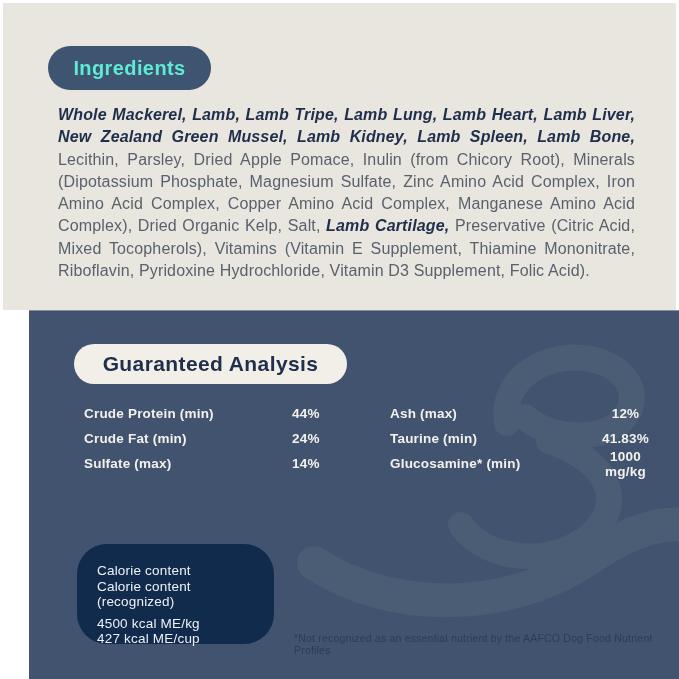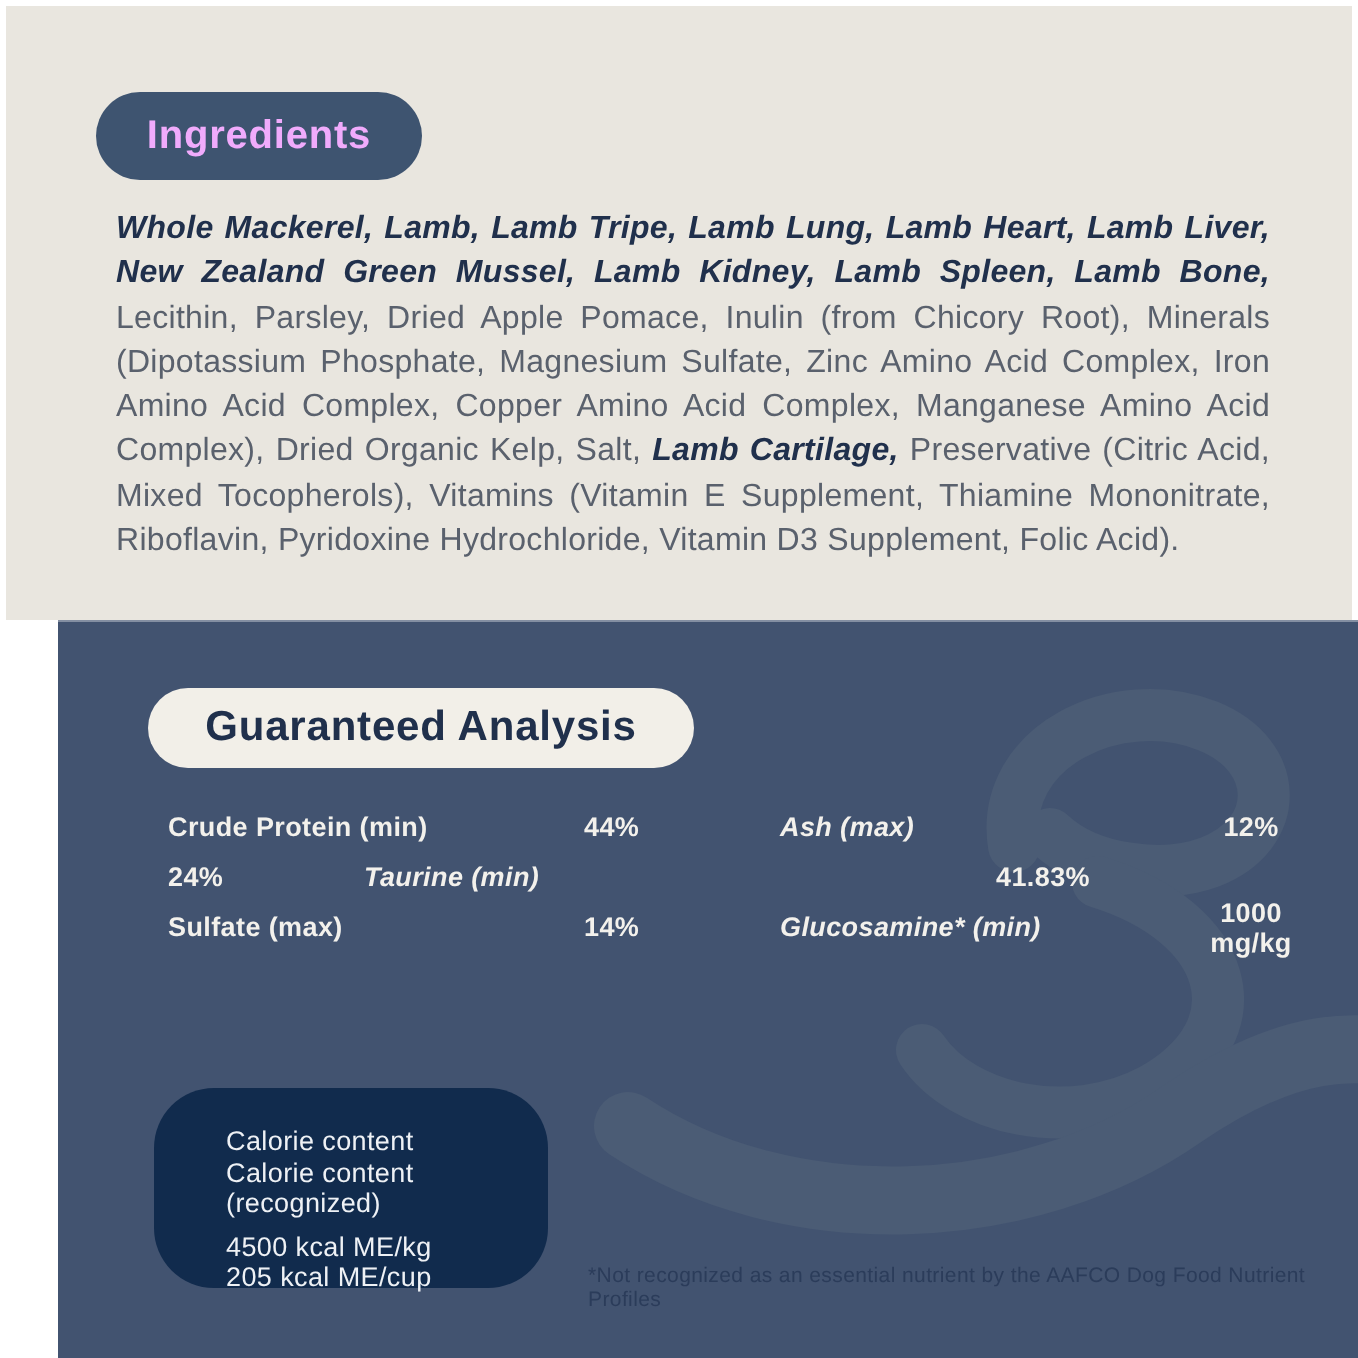--- a/index.html
+++ b/index.html
@@ -13,21 +13,21 @@
   .cream-section{
     position:absolute;left:3px;top:3px;right:3px;height:307px;
     background:#e9e6df;
   }
   .pill{
     position:absolute;display:flex;align-items:center;justify-content:center;
     font-weight:700;letter-spacing:.4px;
   }
   .pill-ingredients{
     left:45px;top:43px;width:163px;height:44px;border-radius:22px;
-    background:#3e5470;color:#f0abfc;font-size:20px;
+    background:#3e5470;color:#5eead4;font-size:20px;
   }
   .ingredients-text{
     position:absolute;left:55px;top:101px;width:577px;margin:0;
     text-align:justify;font-size:16px;line-height:22.3px;letter-spacing:.15px;
     color:#5a616d;
   }
   .ingredients-text .b{font-weight:700;color:#20304c;font-style:italic;}
 
   
   .blue-section{
@@ -41,27 +41,27 @@
   .pill-ga{
     left:45px;top:33px;width:273px;height:40px;border-radius:20px;
     background:#f2efe8;color:#20304c;font-size:21px;
   }
 
   .ga-table{position:absolute;left:55px;top:90px;width:577px;}
   .ga-row{display:flex;height:25px;align-items:center;
     font-size:13.5px;font-weight:700;color:#f3f1ec;letter-spacing:.2px;}
   .ga-row .c1{width:208px;}
   .ga-row .c2{width:98px;}
-  .ga-row .c3{width:200px;font-style:italic;}
+  .ga-row .c3{width:200px;}
   .ga-row .c4{flex:1;text-align:center;}
 
   .calorie-box{
     position:absolute;left:48px;top:233px;width:197px;height:100px;
     border-radius:30px;background:#112b4d;color:#eef1f5;
-    box-sizing:border-box;padding:19px 14px 0 36px;
+    box-sizing:border-box;padding:19px 14px 0 20px;
     font-size:13.5px;line-height:15.5px;letter-spacing:.2px;
   }
   .calorie-box .group2{margin-top:6px;}
 
   .footnote{
     position:absolute;left:265px;top:321px;
     font-size:10.5px;letter-spacing:.2px;color:#2b3c5a;
   }
 </style>
 </head>
@@ -89,39 +89,40 @@
     </div>
 
     <div class="ga-table">
       <div class="ga-row">
         <span class="c1">Crude Protein (min)</span>
         <span class="c2">44%</span>
         <span class="c3">Ash (max)</span>
         <span class="c4">12%</span>
       </div>
       <div class="ga-row">
+        <span class="c1">Crude Fat (min)</span>
         <span class="c2">24%</span>
         <span class="c3">Taurine (min)</span>
         <span class="c4">41.83%</span>
       </div>
       <div class="ga-row">
         <span class="c1">Sulfate (max)</span>
         <span class="c2">14%</span>
         <span class="c3">Glucosamine* (min)</span>
         <span class="c4">1000 mg/kg</span>
       </div>
     </div>
 
     <div class="calorie-box">
       <div class="group1">
         <div>Calorie content</div>
         <div>Calorie content (recognized)</div>
       </div>
       <div class="group2">
         <div>4500 kcal ME/kg</div>
-        <div>205 kcal ME/cup</div>
+        <div>427 kcal ME/cup</div>
       </div>
     </div>
 
     <div class="footnote">*Not recognized as an essential nutrient by the AAFCO Dog Food Nutrient Profiles</div>
 
   </section>
 </div>
 
 </body></html>

